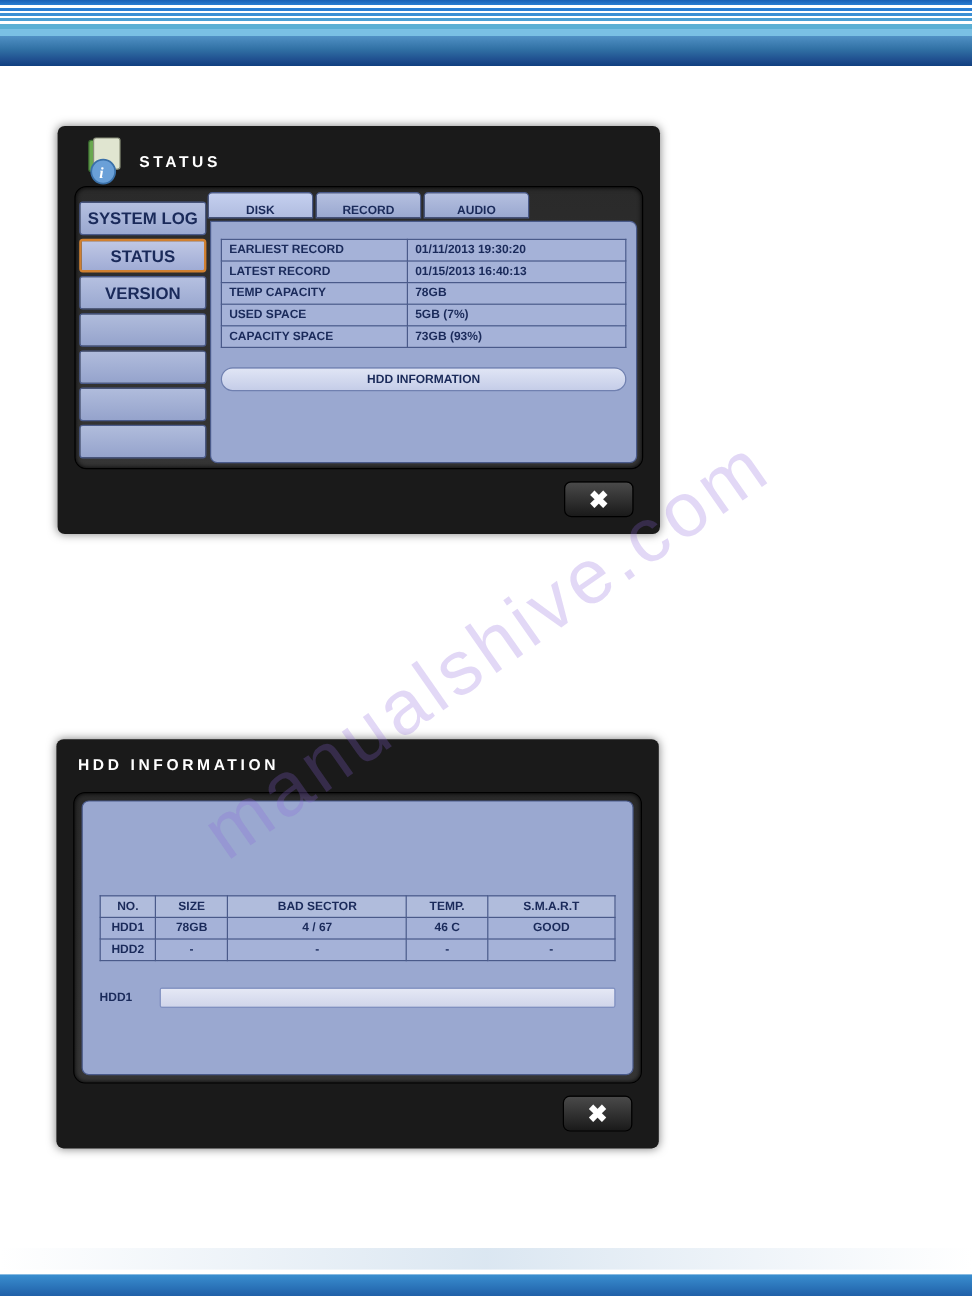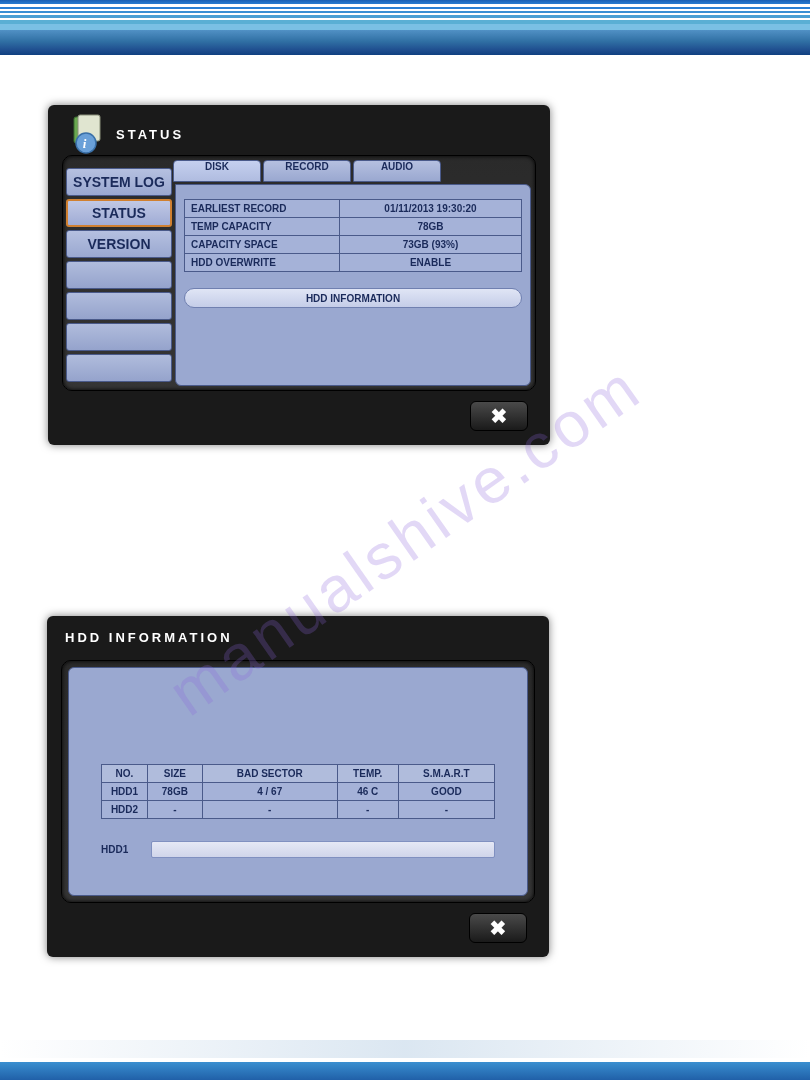--- a/index.html
+++ b/index.html
@@ -107,21 +107,21 @@
   }
   .tab {
     width: 88px; height: 22px;
     background: linear-gradient(to bottom, #b5c0e0, #9aa8d0);
     border: 1px solid #4a5a8a;
     border-radius: 4px 4px 0 0;
     font-size: 10px;
     font-weight: bold;
     color: #1a2a5a;
     display: flex;
-    align-items: flex-start;
+    align-items: flex-end;
     justify-content: center;
   }
   .tab.active { background: linear-gradient(to bottom, #c5d0ef, #b0bce0); }
 
   
   .content-area {
     position: absolute;
     left: 112px; top: 28px; right: 4px; bottom: 4px;
     background: #9aa8d0;
     border-radius: 0 6px 6px 6px;
@@ -135,21 +135,21 @@
   .info-table tr { height: 18px; }
   .info-table td {
     border: 1px solid #4a5a8a;
     font-size: 10px;
     font-weight: bold;
     color: #1a2a5a;
     padding: 1px 6px;
     background: #a5b2d8;
   }
   .info-table td.label { width: 155px; text-align: left; }
-  .info-table td.value { text-align: center; }
+  .info-table td.value { }
 
   .hdd-btn {
     margin-top: 16px;
     width: 100%;
     height: 20px;
     background: linear-gradient(to bottom, #e0e5f5, #c5cde8);
     border: 1px solid #7080b0;
     border-radius: 10px;
     font-size: 10px;
     font-weight: bold;
@@ -176,21 +176,21 @@
     font-weight: bold;
   }
 
   
   .panel2 .panel-body-inner {
     position: absolute;
     left: 6px; right: 6px; top: 6px; bottom: 6px;
     background: #9aa8d0;
     border-radius: 6px;
     border: 1px solid #4a5a8a;
-    padding: 32px;
+    padding: 14px;
   }
   .hdd-table {
     margin-top: 64px;
     width: 100%;
     border-collapse: collapse;
   }
   .hdd-table th, .hdd-table td {
     border: 1px solid #4a5a8a;
     font-size: 10px;
     font-weight: bold;
@@ -287,30 +287,34 @@
     </div>
 
     <div class="content-area">
       <table class="info-table">
         <tbody>
             <tr>
               <td class="label">EARLIEST RECORD</td>
               <td class="value">01/11/2013 19:30:20</td>
             </tr>
         <tr>
+              <td class="label">LATEST RECORD</td>
+              <td class="value">01/15/2013 16:40:13</td>
+            </tr>
+        <tr>
               <td class="label">TEMP CAPACITY</td>
               <td class="value">78GB</td>
             </tr>
         <tr>
+              <td class="label">USED SPACE</td>
+              <td class="value">5GB (7%)</td>
+            </tr>
+        <tr>
               <td class="label">CAPACITY SPACE</td>
               <td class="value">73GB (93%)</td>
-            </tr>
-        <tr>
-              <td class="label">HDD OVERWRITE</td>
-              <td class="value">ENABLE</td>
             </tr>
       </tbody>
         </table>
       <div class="hdd-btn">
           <span>HDD INFORMATION</span>
         </div>
     </div>
   </div>
 
   <div class="close-btn">

